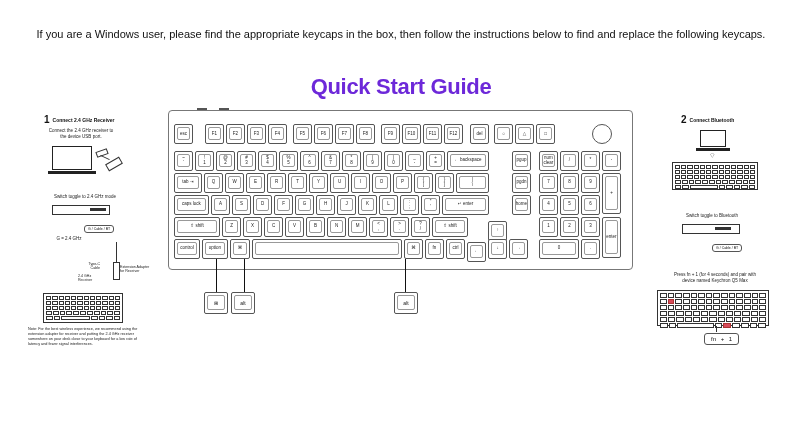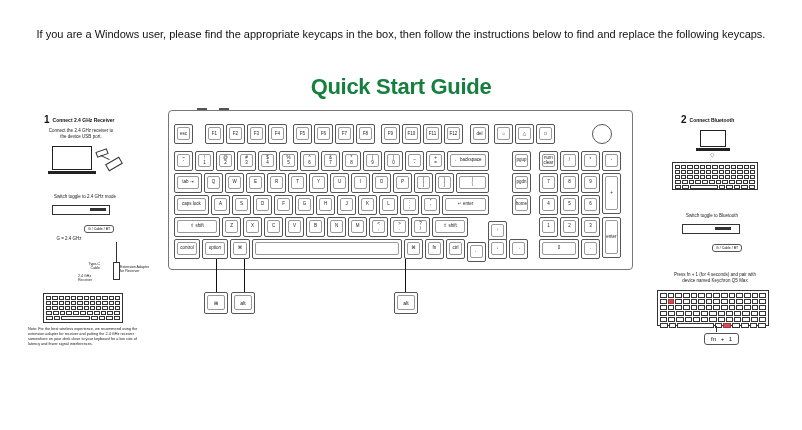--- a/index.html
+++ b/index.html
@@ -1,20 +1,20 @@
 <!DOCTYPE html>
 <html><head>
 <meta charset="utf-8">
 <style>
   * { box-sizing: border-box; margin: 0; padding: 0; }
   html, body { width: 802px; height: 430px; background: #ffffff; overflow: hidden; }
   body { position: relative; font-family: "Liberation Sans", sans-serif; color: #111; }
 
   .intro { position: absolute; top: 28px; left: 0; width: 802px; text-align: center; font-size: 11px; color: #111; }
-  .title { position: absolute; top: 74px; left: 0; width: 802px; text-align: center; font-size: 22px; font-weight: bold; color: #15803d; letter-spacing: -0.3px; }
+  .title { position: absolute; top: 74px; left: 0; width: 802px; text-align: center; font-size: 22px; font-weight: bold; color: #6d28d9; letter-spacing: -0.3px; }
 
   
   .step-head { position: absolute; font-size: 5px; font-weight: bold; display: flex; align-items: center; gap: 3px; }
   .step-head .num { font-size: 10px; font-weight: bold; }
   .small { position: absolute; font-size: 4.5px; text-align: center; color: #222; line-height: 1.25; }
   .note { position: absolute; font-size: 3.8px; color: #222; line-height: 1.35; width: 118px; }
 
   .laptop { position: absolute; }
   .laptop .screen { position: absolute; border: 1px solid #222; background: #fff; }
   .laptop .base { position: absolute; border-top: 1px solid #222; border-bottom: 2px solid #222; }

